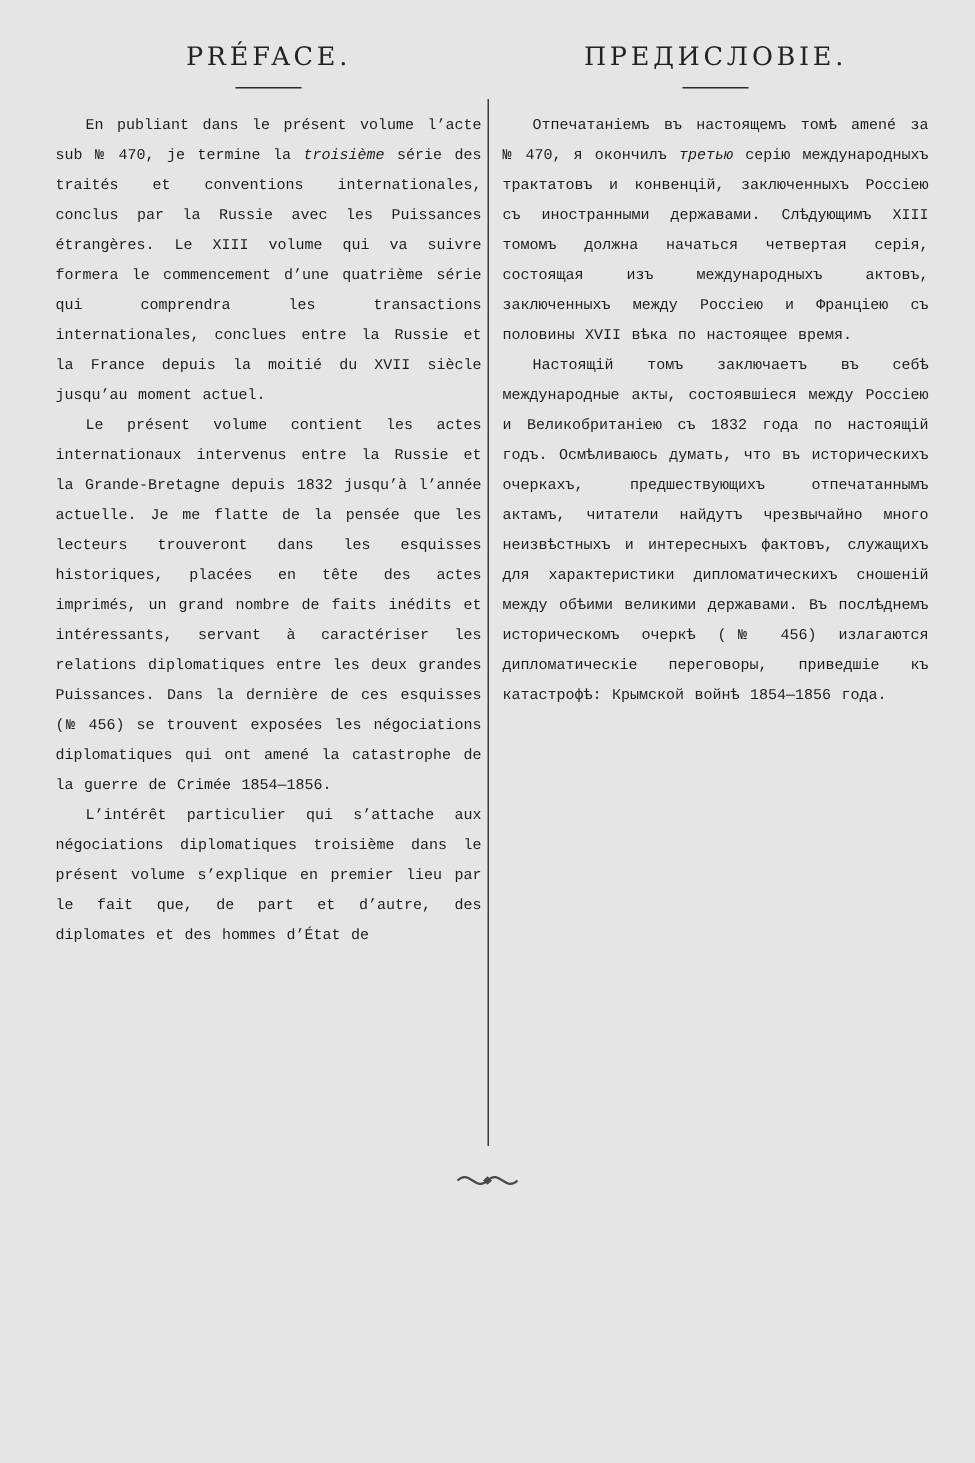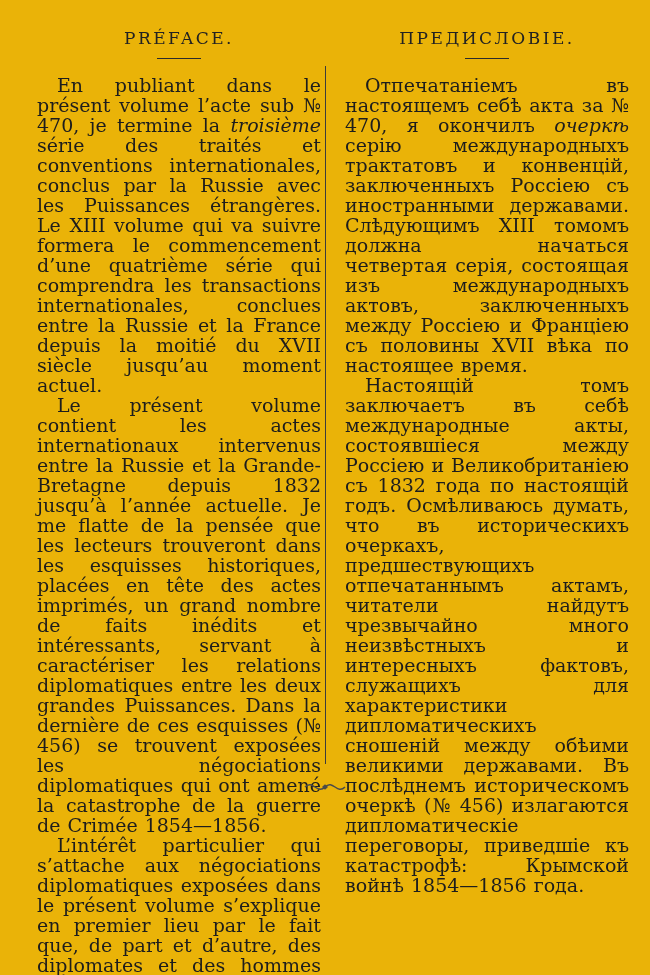--- a/index.html
+++ b/index.html
@@ -5,47 +5,48 @@
   html, body { margin: 0; padding: 0; }
   body {
     width: 650px; height: 975px;
     background: #ffffff;
     font-family: "DejaVu Serif", "Liberation Serif", serif;
     color: #1d1d1d;
   }
   .page {
     position: relative;
     width: 650px; height: 975px;
-    background: #eab308;
+    background: #e5e5e5;
     overflow: hidden;
   }
   .column { position: absolute; top: 28px; width: 284px; }
   .column-left  { left: 37px; }
-  .column-right { left: 345px; }
+  .column-right { left: 335px; }
   .col-title {
     margin: 0;
     text-align: center;
     font-size: 17px;
     font-weight: normal;
     letter-spacing: 2.5px;
     color: #222;
   }
   .title-rule {
     width: 44px; height: 0;
     border-top: 1.6px solid #2b2b2b;
     margin: 10px auto 16px auto;
   }
   .col-text { }
   .para {
     margin: 0;
-    font-size: 19px;
+    font-size: 10px;
     line-height: 20px;
     text-align: justify;
     text-indent: 20px;
     word-spacing: 1px;
+    font-family: Liberation Mono, monospace;
   }
   .para + .para { margin-top: 0; }
   .para em { font-style: italic; }
   .divider {
     position: absolute;
     left: 325px; top: 66px;
     width: 1px; height: 698px;
     background: #3c3c3c;
   }
   .ornament {
@@ -59,31 +60,31 @@
 <body>
 
 <div class="page">
 
   <div class="column column-left">
     <h1 class="col-title">PRÉFACE.</h1>
     <div class="title-rule"></div>
     <div class="col-text">
         <p class="para"><span>En publiant dans le présent volume l’acte sub № 470, je termine la </span><em>troisième</em><span> série des traités et conventions internationales, conclus par la Russie avec les Puissances étrangères. Le XIII volume qui va suivre formera le commencement d’une quatrième série qui comprendra les transactions internationales, conclues entre la Russie et la France depuis la moitié du XVII siècle jusqu’au moment actuel.</span></p>
         <p class="para"><span>Le présent volume contient les actes internationaux intervenus entre la Russie et la Grande-Bretagne depuis 1832 jusqu’à l’année actuelle. Je me flatte de la pensée que les lecteurs trouveront dans les esquisses historiques, placées en tête des actes imprimés, un grand nombre de faits inédits et intéressants, servant à caractériser les relations diplomatiques entre les deux grandes Puissances. Dans la dernière de ces esquisses (№ 456) se trouvent exposées les négociations diplomatiques qui ont amené la catastrophe de la guerre de Crimée 1854—1856.</span></p>
-        <p class="para"><span>L’intérêt particulier qui s’attache aux négociations diplomatiques exposées dans le présent volume s’explique en premier lieu par le fait que, de part et d’autre, des diplomates et des hommes d’État de</span></p>
+        <p class="para"><span>L’intérêt particulier qui s’attache aux négociations diplomatiques troisième dans le présent volume s’explique en premier lieu par le fait que, de part et d’autre, des diplomates et des hommes d’État de</span></p>
       </div>
   </div>
 
   <div class="divider"></div>
 
   <div class="column column-right">
     <h1 class="col-title">ПРЕДИСЛОВІЕ.</h1>
     <div class="title-rule"></div>
     <div class="col-text">
-        <p class="para"><span>Отпечатаніемъ въ настоящемъ себѣ акта за № 470, я окончилъ </span><em>очеркѣ</em><span> серію международныхъ трактатовъ и конвенцій, заключенныхъ Россіею съ иностранными державами. Слѣдующимъ XIII томомъ должна начаться четвертая серія, состоящая изъ международныхъ актовъ, заключенныхъ между Россіею и Франціею съ половины XVII вѣка по настоящее время.</span></p>
+        <p class="para"><span>Отпечатаніемъ въ настоящемъ томѣ amené за № 470, я окончилъ </span><em>третью</em><span> серію международныхъ трактатовъ и конвенцій, заключенныхъ Россіею съ иностранными державами. Слѣдующимъ XIII томомъ должна начаться четвертая серія, состоящая изъ международныхъ актовъ, заключенныхъ между Россіею и Франціею съ половины XVII вѣка по настоящее время.</span></p>
         <p class="para"><span>Настоящій томъ заключаетъ въ себѣ международные акты, состоявшіеся между Россіею и Великобританіею съ 1832 года по настоящій годъ. Осмѣливаюсь думать, что въ историческихъ очеркахъ, предшествующихъ отпечатаннымъ актамъ, читатели найдутъ чрезвычайно много неизвѣстныхъ и интересныхъ фактовъ, служащихъ для характеристики дипломатическихъ сношеній между обѣими великими державами. Въ послѣднемъ историческомъ очеркѣ (№ 456) излагаются дипломатическіе переговоры, приведшіе къ катастрофѣ: Крымской войнѣ 1854—1856 года.</span></p>
       </div>
   </div>
 
   <div class="ornament">
     <svg width="48" height="18" viewBox="0 0 48 18" aria-hidden="true">
       <path d="M4 9 C 12 1, 16 17, 24 9 C 32 1, 36 17, 44 9" stroke="#4a4a4a" stroke-width="1.5" fill="none"></path>
       <path d="M21 9 L24 6.2 L27 9 L24 11.8 Z" fill="#4a4a4a"></path>
     </svg>
   </div>

